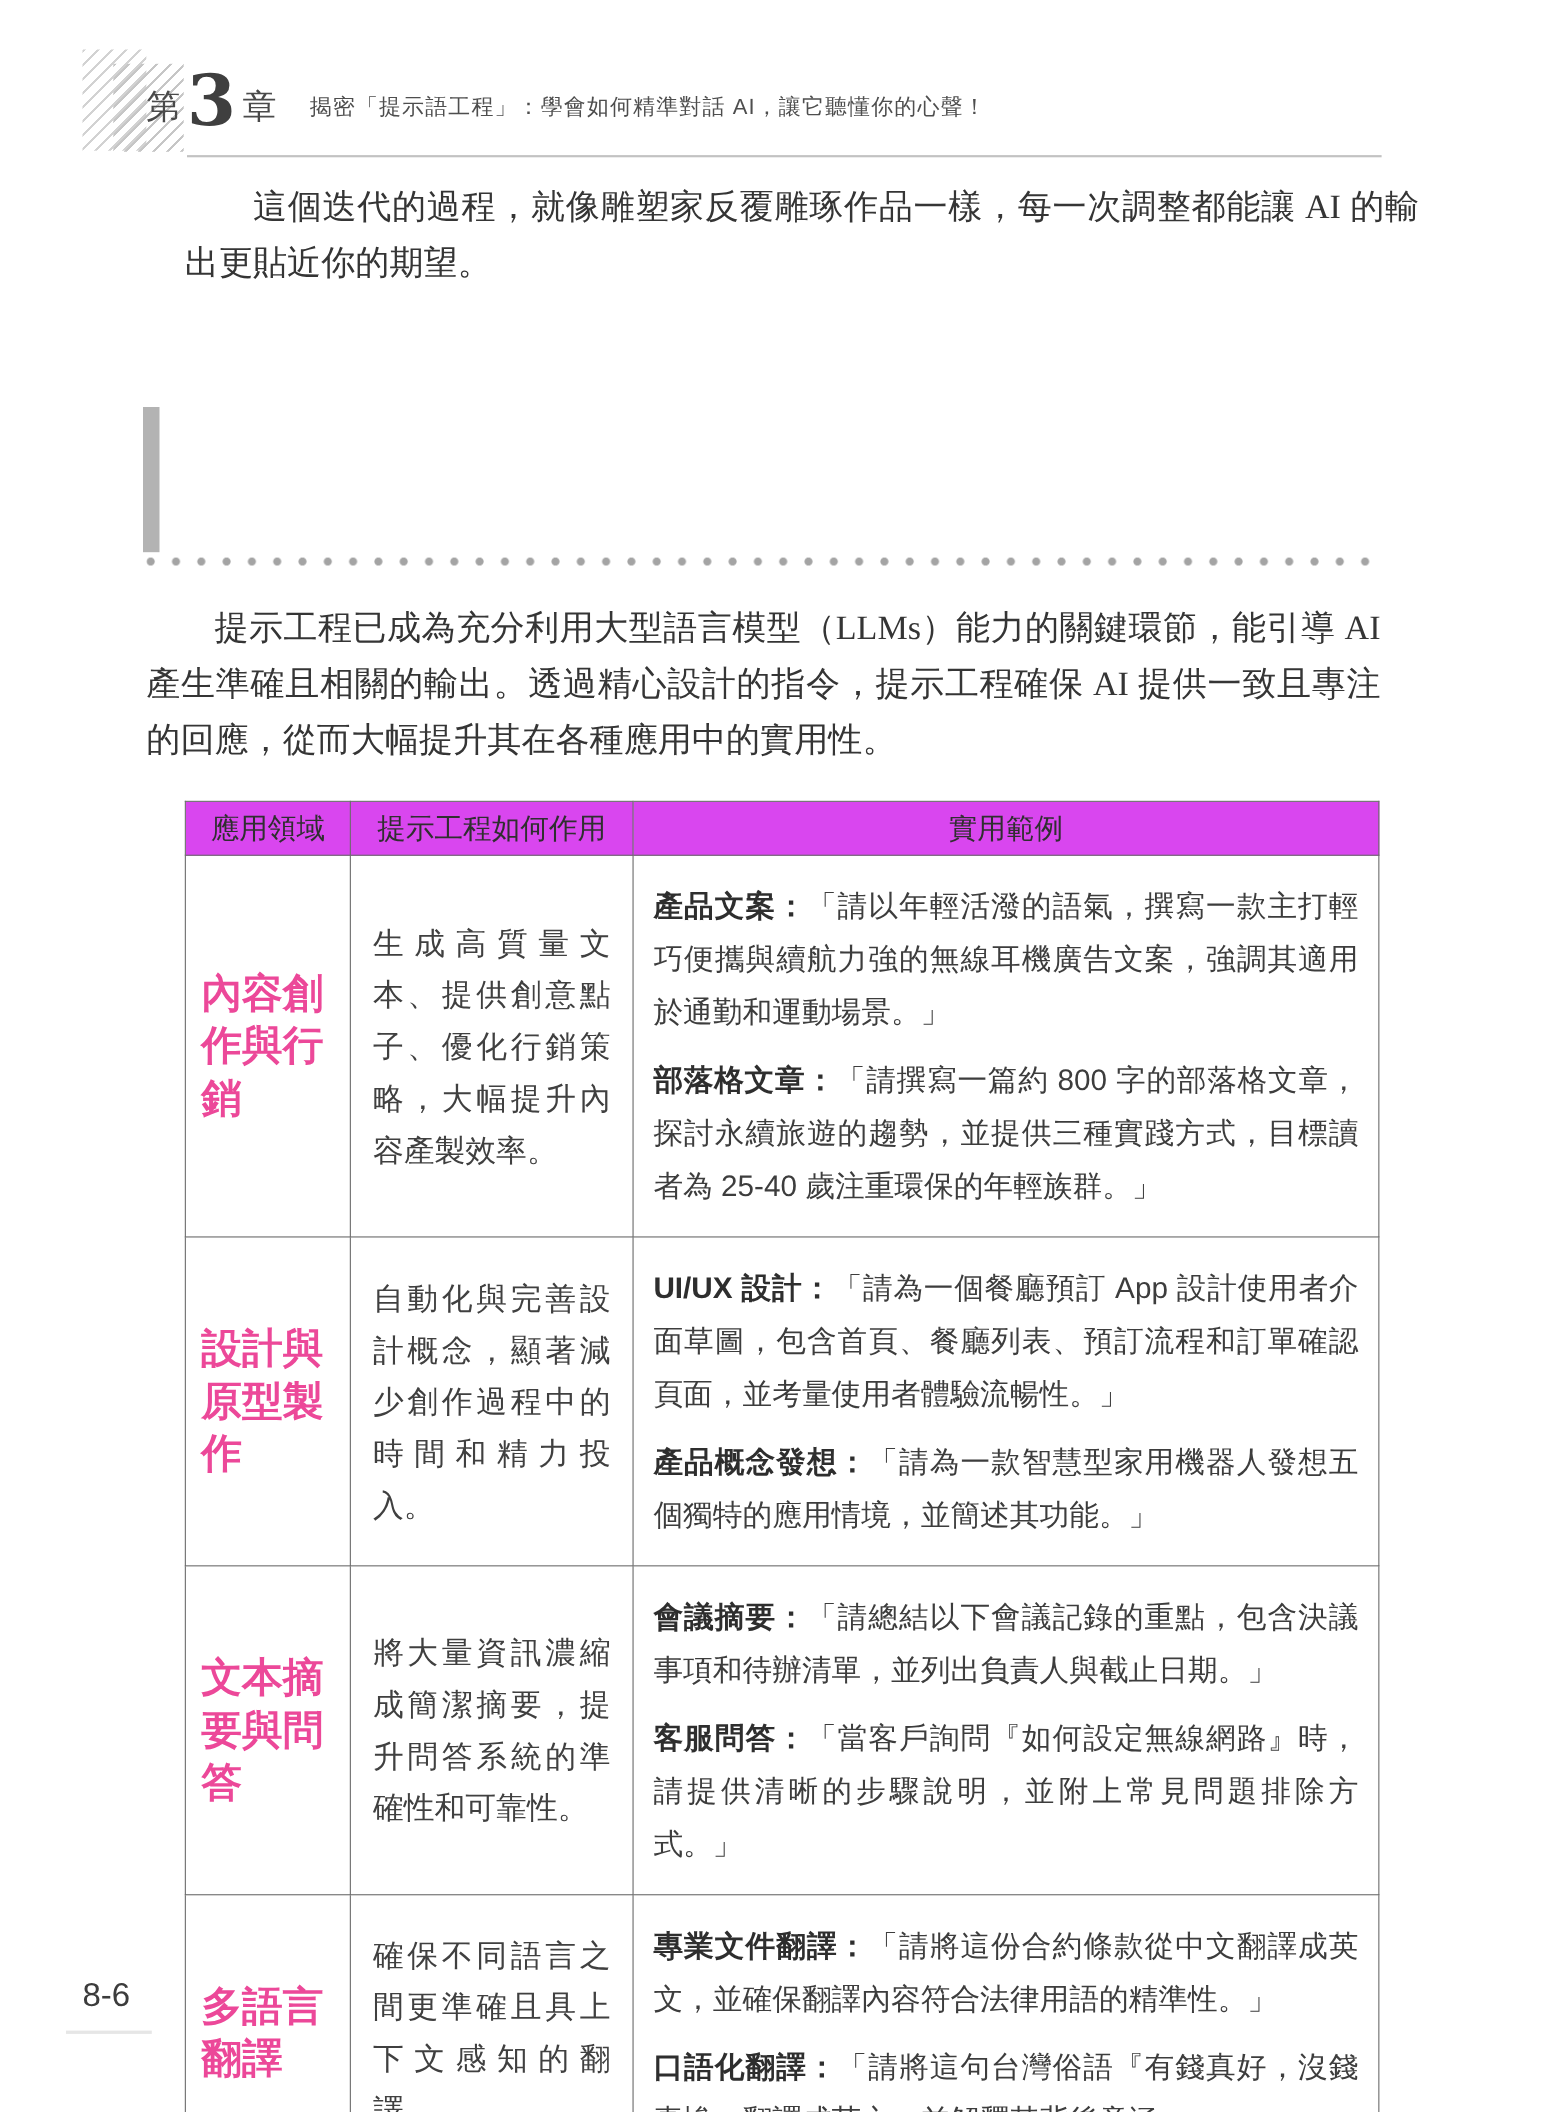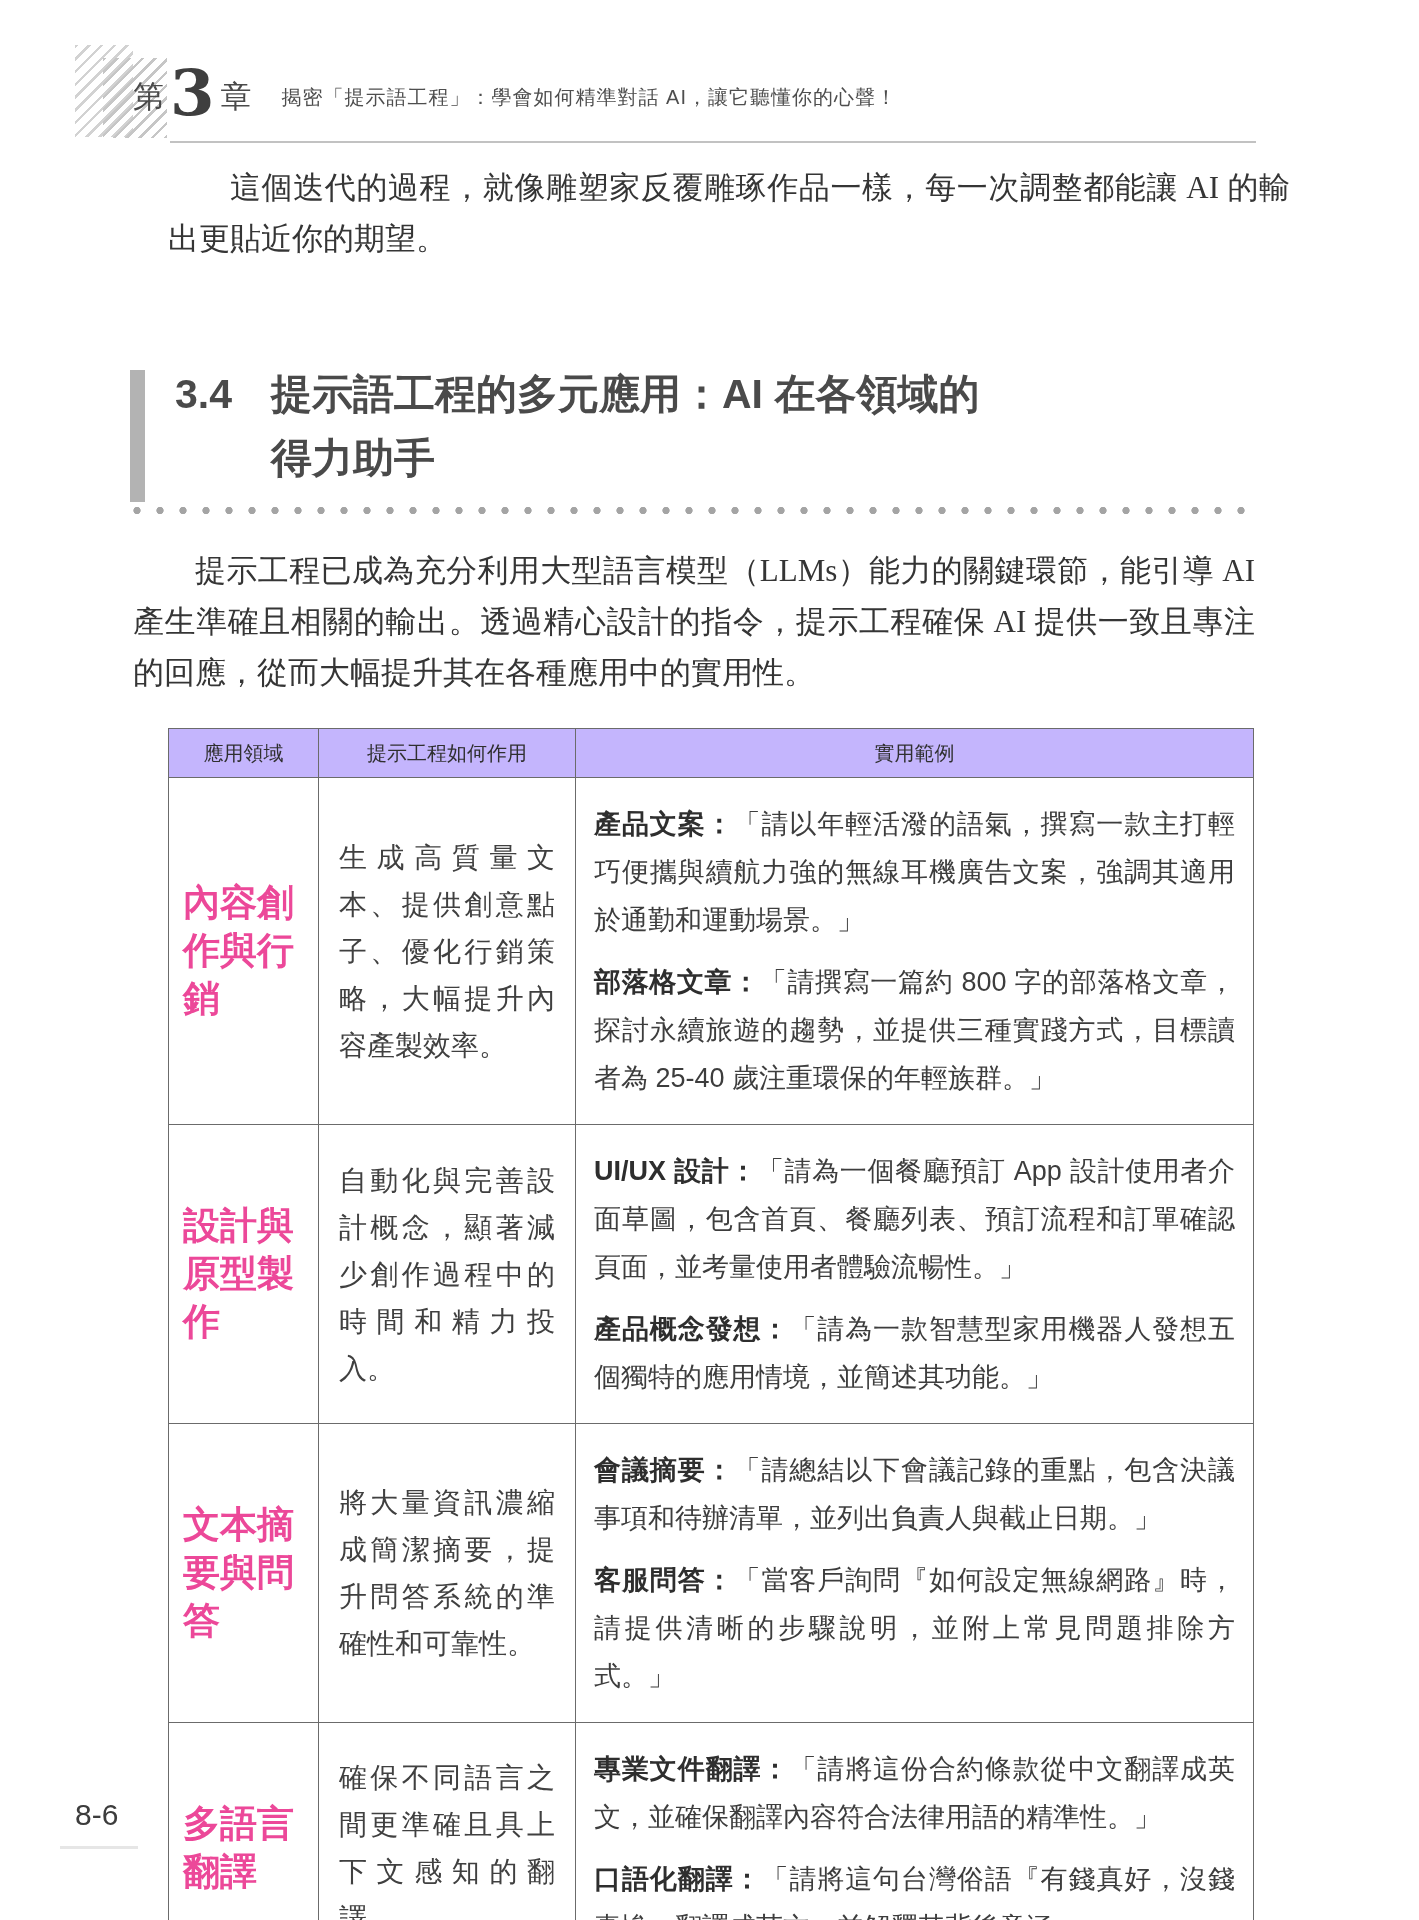--- a/index.html
+++ b/index.html
@@ -79,22 +79,22 @@
   .app-table {
     position: absolute; left: 168px; top: 728px; width: 1086px;
     border-collapse: collapse; table-layout: fixed;
     font-family: "Liberation Sans", sans-serif;
     color: #3b3b3b;
   }
   .app-table col.c1 { width: 150px; }
   .app-table col.c2 { width: 257px; }
   .app-table th, .app-table td { border: 1.5px solid #6b6b6b; }
   .app-table th {
-    background: #c4b5fd; height: 44px;
-    font-size: 20px; font-weight: 500; color: #2f2f2f;
+    background: #d946ef; height: 44px;
+    font-size: 26px; font-weight: 500; color: #2f2f2f;
     text-align: center; padding: 2px 4px; margin-left: 16px;
   }
   .app-table td { vertical-align: middle; }
   .c-domain {
     font-size: 37px; font-weight: 700; color: #ec4899;
     padding: 8px 10px 8px 14px; line-height: 48px; text-align: left;
   }
   .c-mech {
     font-size: 28px; font-weight: 400; color: #404040;
     padding: 10px 20px; line-height: 47px; text-align: justify;
@@ -126,27 +126,20 @@
     <span class="ch-pre">第</span>
     <span class="ch-num">3</span>
     <span class="ch-suf">章</span>
     <span class="ch-title">揭密「提示語工程」：學會如何精準對話 AI，讓它聽懂你的心聲！</span>
   </header>
   <div class="header-rule"></div>
 
   <p class="body-para para-1">這個迭代的過程，就像雕塑家反覆雕琢作品一樣，每一次調整都能讓 AI 的輸出更貼近你的期望。</p>
 
   <div class="accent-bar"></div>
-  <section class="section-heading-block">
-    <div class="sh-number">3.4</div>
-    <div class="sh-title">
-      <div>提示語工程的多元應用：AI 在各領域的</div>
-      <div>得力助手</div>
-    </div>
-  </section>
   <div class="dotted-rule"></div>
 
   <p class="body-para para-2">提示工程已成為充分利用大型語言模型（LLMs）能力的關鍵環節，能引導 AI 產生準確且相關的輸出。透過精心設計的指令，提示工程確保 AI 提供一致且專注的回應，從而大幅提升其在各種應用中的實用性。</p>
 
   <table class="app-table">
     <colgroup>
         <col class="c1">
         <col class="c2">
         <col class="c3">
       </colgroup>

